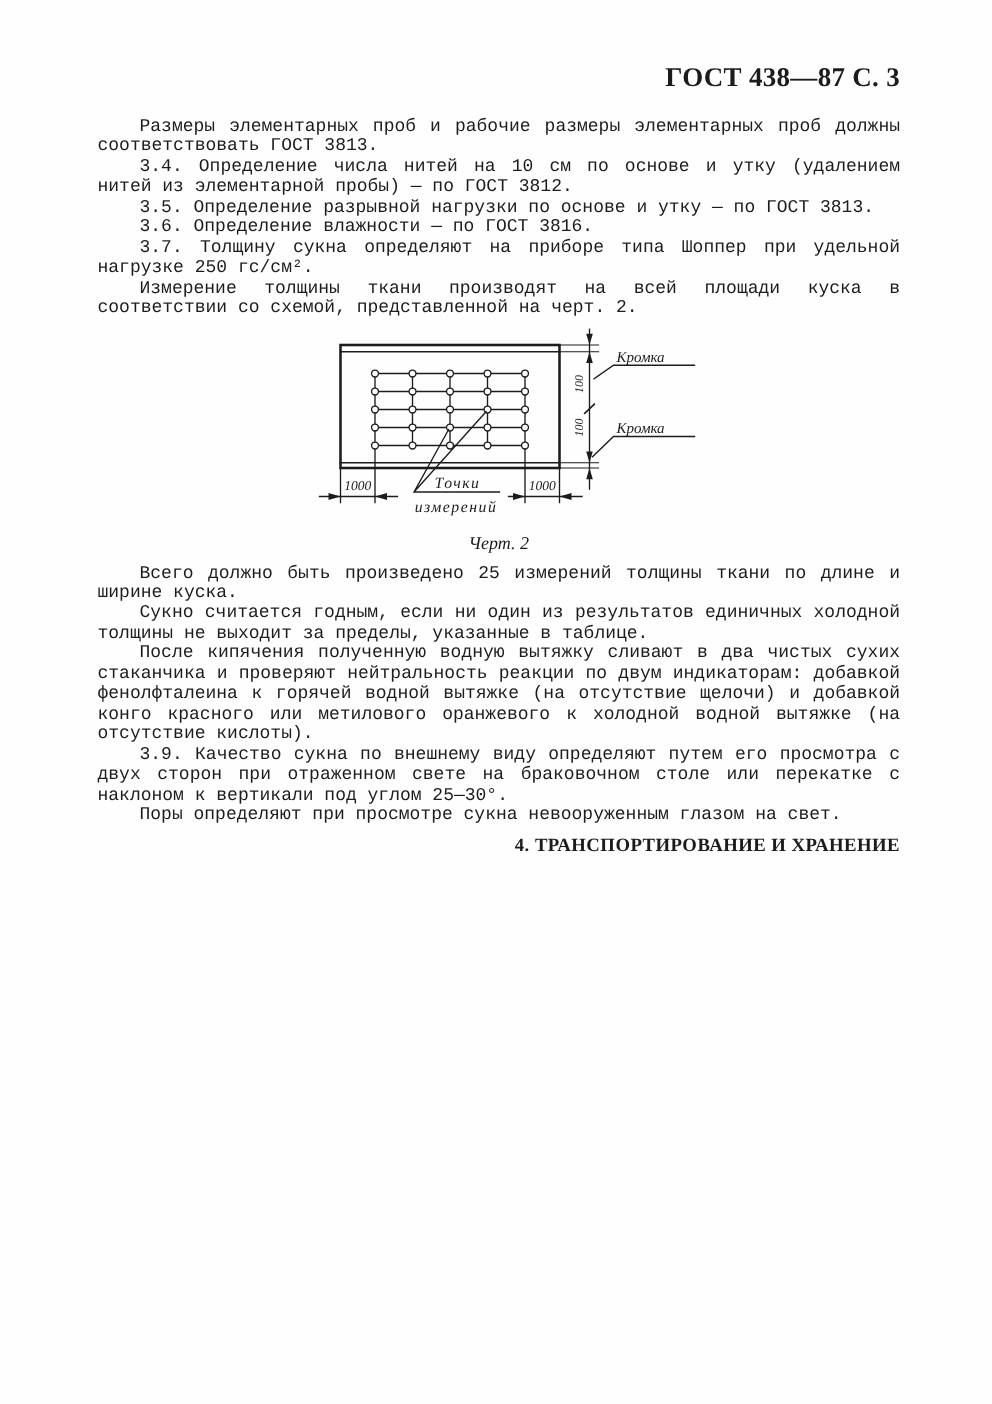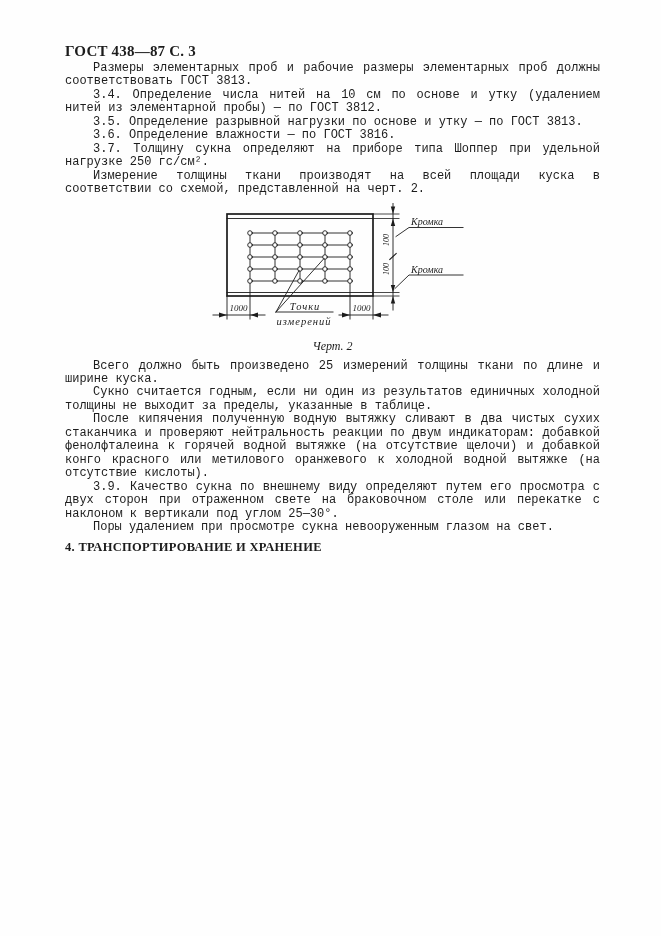--- a/index.html
+++ b/index.html
@@ -10,25 +10,25 @@
     color:#1c1c1c;
     position:relative;
     overflow:hidden;
   }
   .page-column{
     position:absolute;
     left:65px; top:44px;
     width:535px;
   }
   .doc-header{
-    font-size:15px;
+    font-size:18px;
     font-weight:bold;
-    text-align:left;
+    text-align:right;
     line-height:14px;
-    margin-bottom:4px;
+    margin-bottom:20px;
     letter-spacing:.2px;
   }
   .para{
     font-size:12px;
     line-height:13.45px;
     text-align:justify;
     text-indent:28px;
     margin:0;
     font-family:Liberation Mono, monospace;
   }
@@ -46,21 +46,21 @@
     left:0; top:139px;
     width:535px;
     text-align:center;
     font-size:12px;
     line-height:14px;
     font-style:italic;
   }
   .section-heading{
     font-size:12.5px;
     font-weight:bold;
-    text-align:left;
+    text-align:right;
     line-height:14px;
     margin-top:6px;
     margin-bottom:8px;
     letter-spacing:.3px;
   }
   svg text{
     font-family:"Liberation Serif", serif;
     font-style:italic;
     fill:#1c1c1c;
   }
@@ -164,18 +164,18 @@
       <text class="lbl-points" x="304" y="327" text-anchor="middle">измерений</text>
     </svg>
 
     <div class="figure-caption">Черт. 2</div>
   </div>
 
   <p class="para">Всего должно быть произведено 25 измерений толщины ткани по длине и ширине куска.</p>
   <p class="para">Сукно считается годным, если ни один из результатов единичных холодной толщины не выходит за пределы, указанные в таблице.</p>
   <p class="para">После кипячения полученную водную вытяжку сливают в два чистых сухих стаканчика и проверяют нейтральность реакции по двум индикаторам: добавкой фенолфталеина к горячей водной вытяжке (на отсутствие щелочи) и добавкой конго красного или метилового оранжевого к холодной водной вытяжке (на отсутствие кислоты).</p>
   <p class="para">3.9. Качество сукна по внешнему виду определяют путем его просмотра с двух сторон при отраженном свете на браковочном столе или перекатке с наклоном к вертикали под углом 25—30°.</p>
-  <p class="para">Поры удалением при просмотре сукна невооруженным глазом на свет.</p>
+  <p class="para">Поры определяют при просмотре сукна невооруженным глазом на свет.</p>
 
   <div class="section-heading">4. ТРАНСПОРТИРОВАНИЕ И ХРАНЕНИЕ</div>
 
 
 </div>
 
 </body></html>

